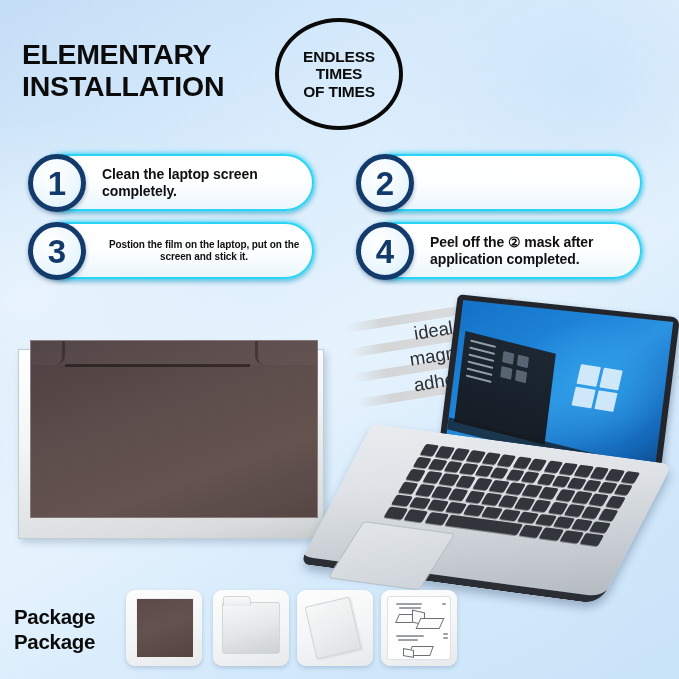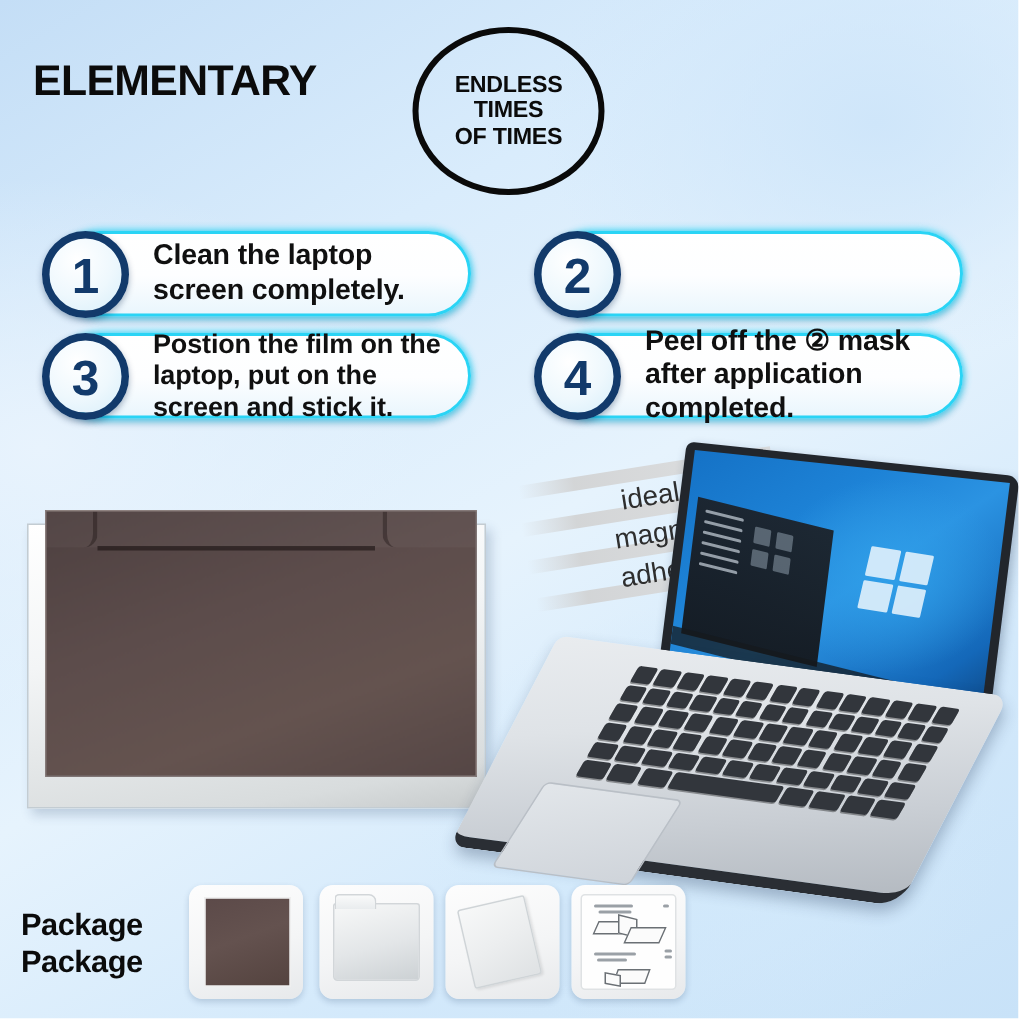--- a/index.html
+++ b/index.html
@@ -71,24 +71,24 @@
     border: 5px solid #123a6b;
     background: radial-gradient(circle at 38% 30%, #ffffff 0%, #eef8fd 55%, #d7eefa 100%);
     display: flex; align-items: center; justify-content: center;
     font-size: 33px; font-weight: bold; color: #123a6b;
     box-shadow: 0 2px 4px rgba(10,40,80,0.35);
     line-height: 1;
     font-family: "Liberation Sans", sans-serif;
   }
   .step-text {
     margin-left: 62px; margin-right: 6px;
-    font-size: 19px; font-weight: bold; color: #101010;
+    font-size: 14px; font-weight: bold; color: #101010;
     line-height: 1.19; letter-spacing: -0.1px;
   }
-  .step.s3 .step-text { font-size: 18px; line-height: 1.16; }
+  .step.s3 .step-text { font-size: 10px; line-height: 1.16; text-align: center; }
 
   
   .filter-wrap { position: absolute; left: 16px; top: 340px; width: 318px; height: 205px; }
   .filter-back {
     position: absolute; left: 2px; top: 9px;
     width: 306px; height: 190px;
     background: linear-gradient(170deg,#ffffff 0%, #f3f5f6 40%, #d8dcdd 88%, #c7cbcc 100%);
     border: 1px solid #c3ccd2;
     box-shadow: 3px 4px 7px rgba(40,70,110,0.22);
   }
@@ -259,20 +259,21 @@
   }
 </style>
 </head>
 <body>
 
 <div id="canvas">
 
   <div class="header">
     <div class="hdr-left">
       <div class="l1">ELEMENTARY</div>
+      <div class="l2">INSTALLATION</div>
     </div>
 
     <div class="badge">
       <span>ENDLESS</span>
       <span>TIMES</span>
       <span>OF TIMES</span>
     </div>
 
   </div>
 

